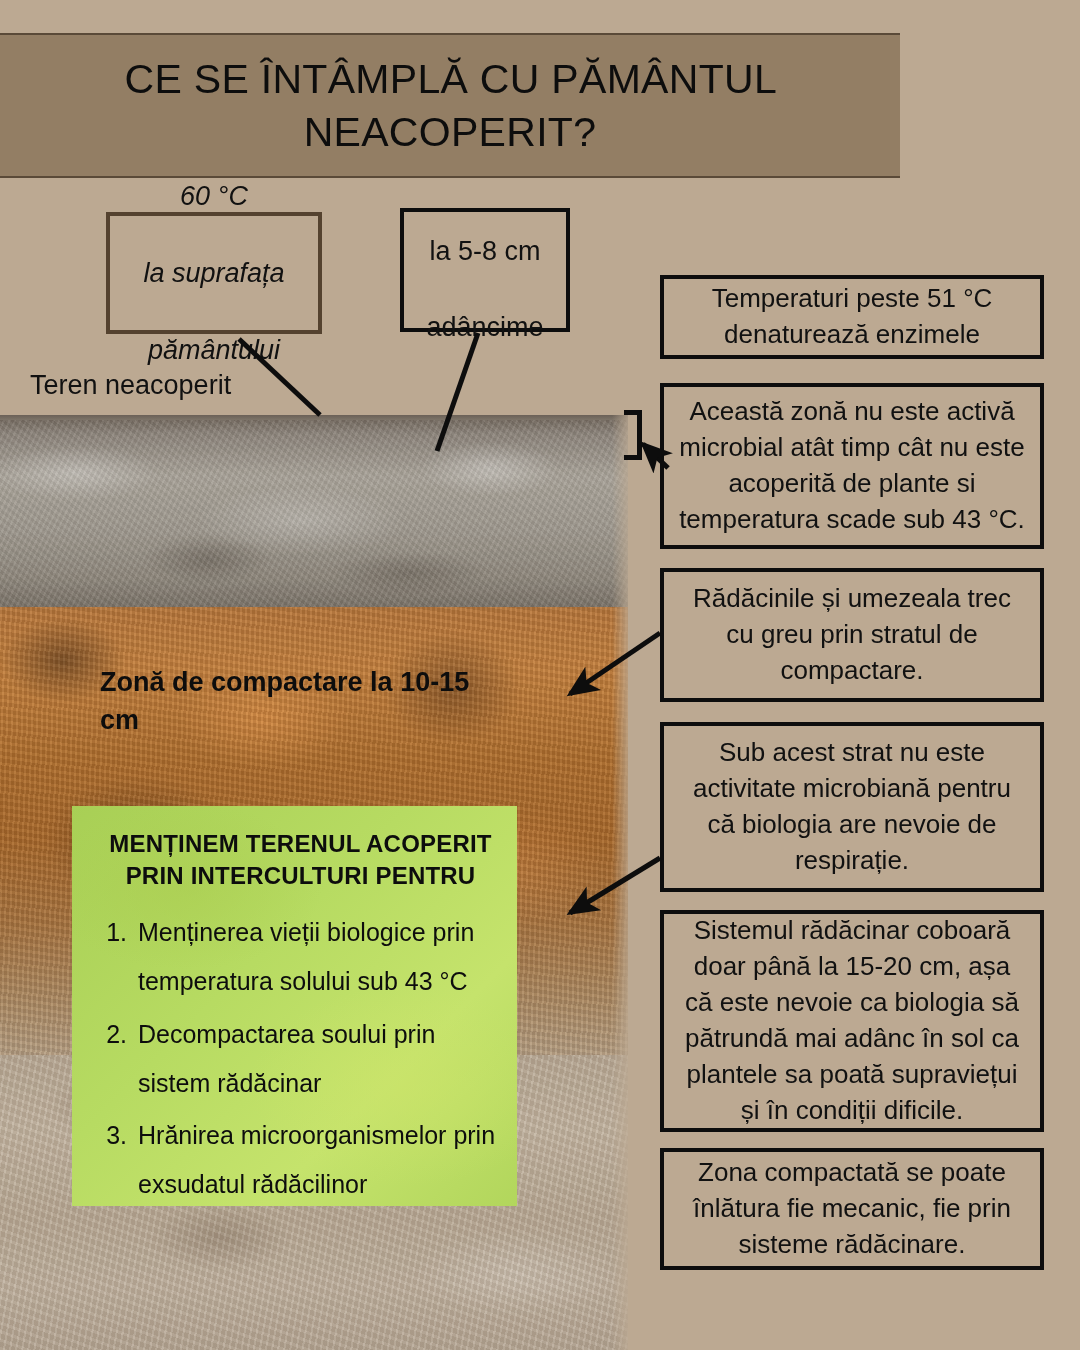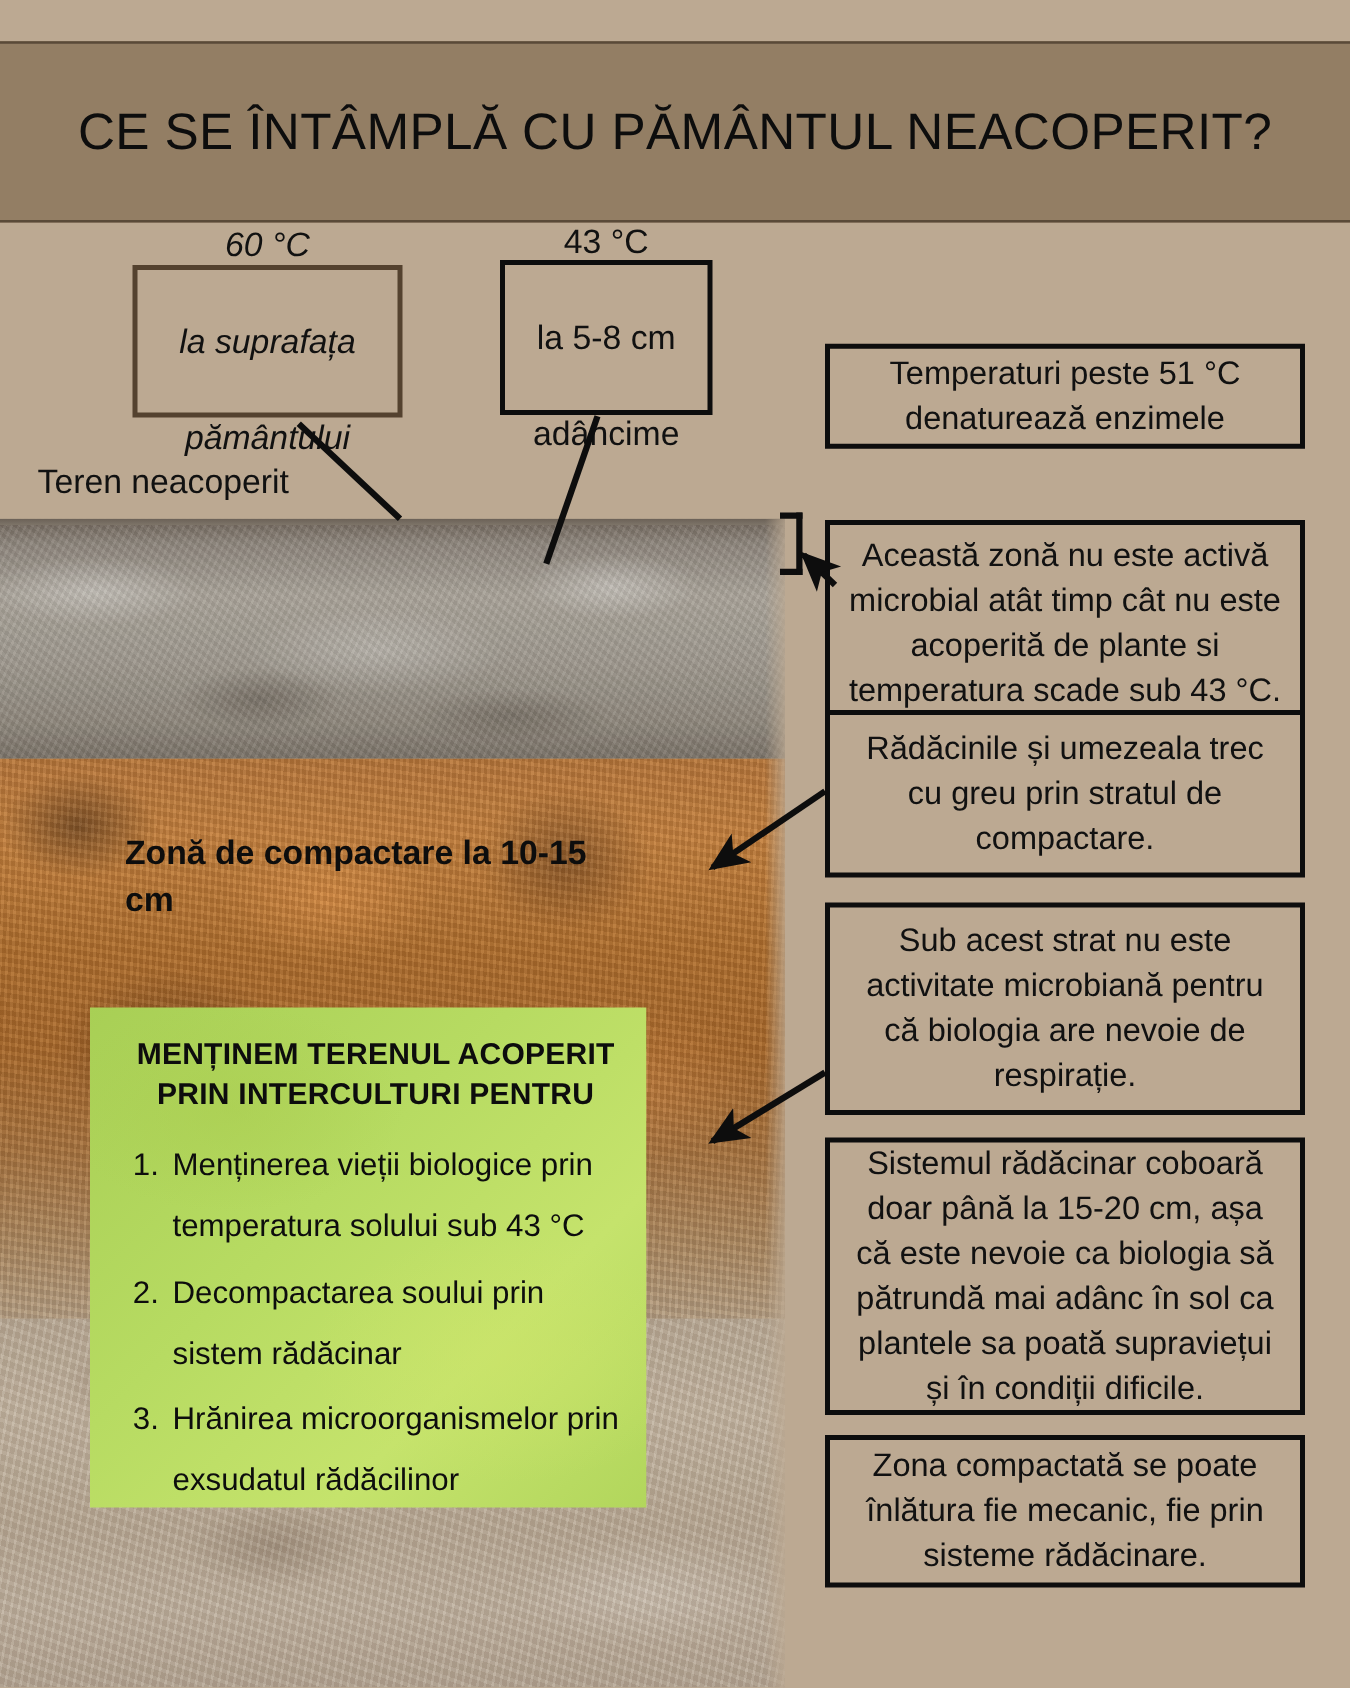--- a/index.html
+++ b/index.html
@@ -9,21 +9,21 @@
     background:#bca992;
     font-family:"Liberation Sans", sans-serif;
     color:#111;
     overflow:hidden;
     position:relative;
   }
   #stage{position:absolute;left:0;top:0;width:1080px;height:1350px;overflow:hidden;}
 
   
   .banner{
-    position:absolute;left:0;top:33px;width:1080px;height:145px;
+    position:absolute;left:0;top:33px;width:900px;height:145px;
     background:#937e64;
     border-top:2px solid #5a4a38;
     border-bottom:2px solid #5a4a38;
     display:flex;align-items:center;justify-content:center;
     box-sizing:border-box;
   }
   .banner-title{
     font-size:41px;line-height:1.28;text-align:center;color:#0d0d0d;
     letter-spacing:.3px;font-weight:400;padding:0 40px;
   }
@@ -102,21 +102,21 @@
     text-align:center;
   }
   .box span{display:block;width:100%;}
 
   .temp-box{font-size:27px;line-height:1.42;}
   .tb1{left:106px;top:212px;width:216px;height:122px;border:4px solid #54422f;font-style:italic;}
   .tb2{left:400px;top:208px;width:170px;height:124px;}
 
   .info-box{font-size:26px;line-height:1.38;padding:6px 14px;}
   .ib1{left:660px;top:275px;width:384px;height:84px;}
-  .ib2{left:660px;top:383px;width:384px;height:166px;margin-top:33px;}
+  .ib2{left:660px;top:383px;width:384px;height:166px;}
   .ib3{left:660px;top:568px;width:384px;height:134px;}
   .ib4{left:660px;top:722px;width:384px;height:170px;}
   .ib5{left:660px;top:910px;width:384px;height:222px;}
   .ib6{left:660px;top:1148px;width:384px;height:122px;}
 
   
   .label-teren{
     position:absolute;left:30px;top:370px;font-size:27px;color:#111;
   }
   .label-zona{
@@ -183,21 +183,21 @@
   <div class="box temp-box tb1">
     <span>
       <span>60 °C</span><br>
       <span>la suprafața</span><br>
       <span>pământului</span>
     </span>
   </div>
 
   <div class="box temp-box tb2">
     <span>
-      <span>43 °C</span><br>
+      <br>
       <span>la 5-8 cm</span><br>
       <span>adâncime</span>
     </span>
   </div>
 
   <div class="box info-box ib1">
     <span>Temperaturi peste 51 °C denaturează enzimele</span>
   </div>
   <div class="box info-box ib2">
     <span>Această zonă nu este activă microbial atât timp cât nu este acoperită de plante si temperatura scade sub 43 °C.</span>

